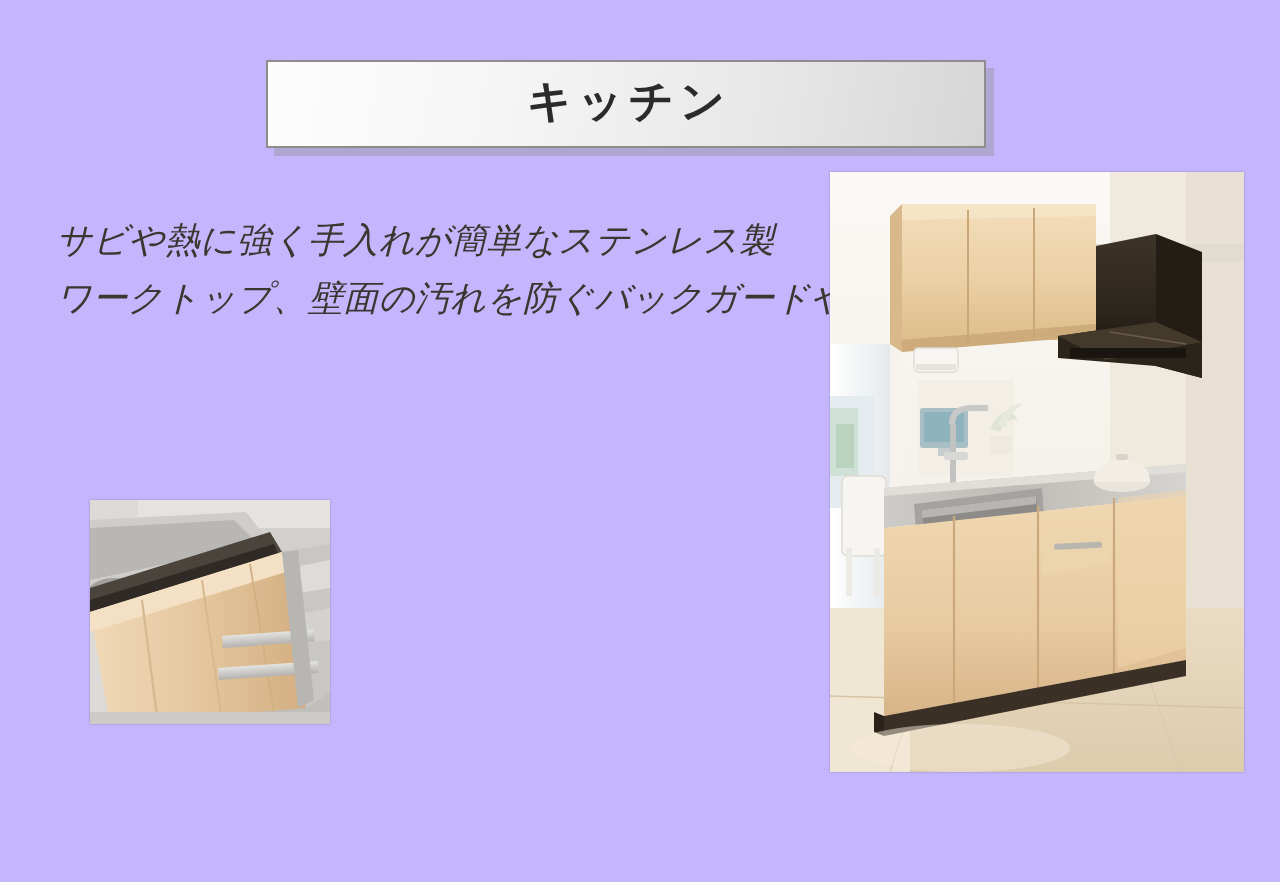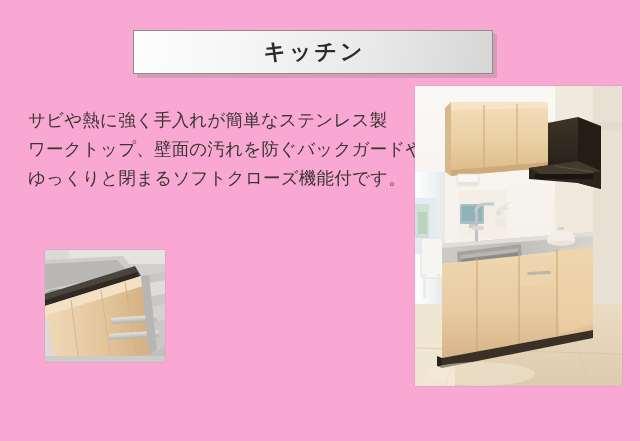--- a/index.html
+++ b/index.html
@@ -11,21 +11,21 @@
     height: 441px;
     background: #f1ece0;
     font-family: "Liberation Serif", "DejaVu Serif", serif;
     overflow: hidden;
     position: relative;
   }
   .page {
     position: relative;
     width: 640px;
     height: 441px;
-    background: #f9a8d4;
+    background: #c4b5fd;
   }
 
   
   .title-banner {
     position: absolute;
     left: 133px;
     top: 30px;
     width: 360px;
     height: 44px;
     box-sizing: border-box;
@@ -49,20 +49,21 @@
   
   .description {
     position: absolute;
     left: 28px;
     top: 106px;
     width: 380px;
     font-size: 17.5px;
     line-height: 29px;
     color: #3b3630;
     letter-spacing: 0.2px;
+    font-style: italic;
   }
   .description .line {
     white-space: nowrap;
     display: block;
   }
 
   
   .photo {
     position: absolute;
     overflow: hidden;
@@ -89,21 +90,20 @@
 
 <div class="page">
 
   <div class="title-banner">
     <span class="title-text">キッチン</span>
   </div>
 
   <div class="description">
     <span class="line">サビや熱に強く手入れが簡単なステンレス製</span>
     <span class="line">ワークトップ、壁面の汚れを防ぐバックガードや</span>
-    <span class="line">ゆっくりと閉まるソフトクローズ機能付です。</span>
   </div>
 
   <div class="photo photo-main">
     <svg width="207" height="300" viewBox="0 0 207 300" xmlns="http://www.w3.org/2000/svg">
       <defs>
         <linearGradient id="wallG" x1="0" y1="0" x2="0" y2="1">
           <stop offset="0%" stop-color="#fbf9f5"></stop>
           <stop offset="100%" stop-color="#efeae1"></stop>
         </linearGradient>
         <linearGradient id="upperCabG" x1="0" y1="0" x2="0" y2="1">

